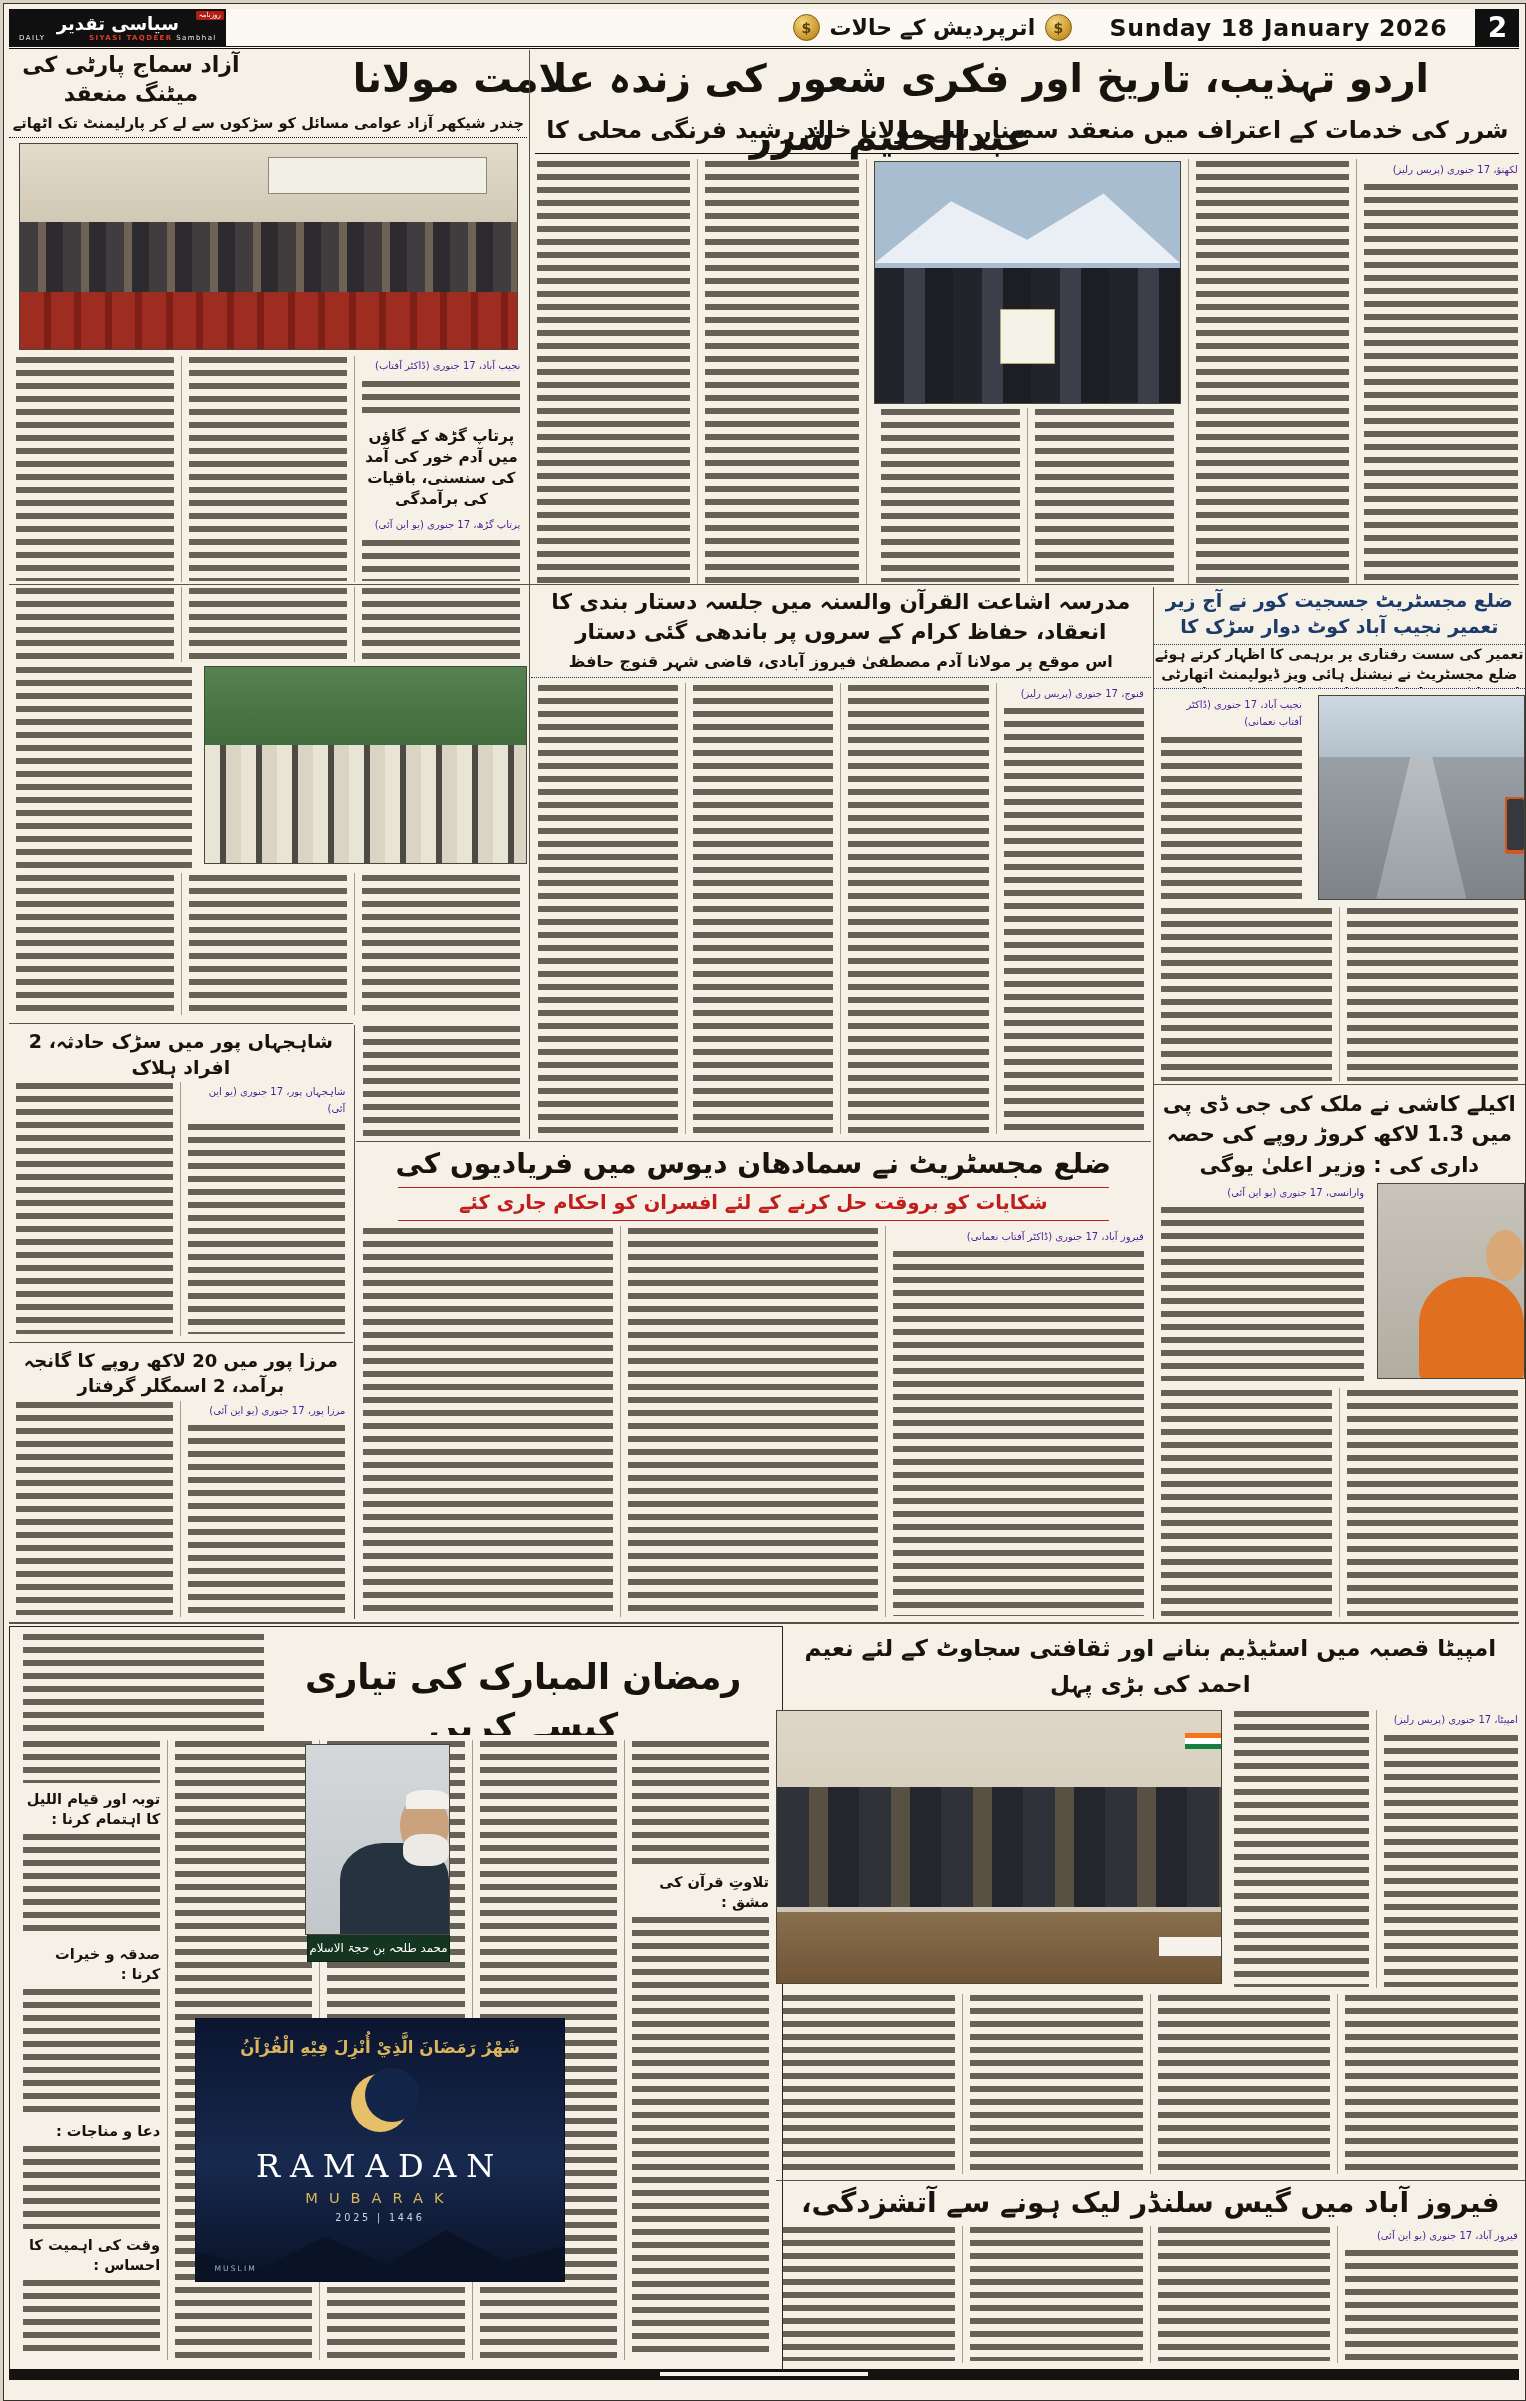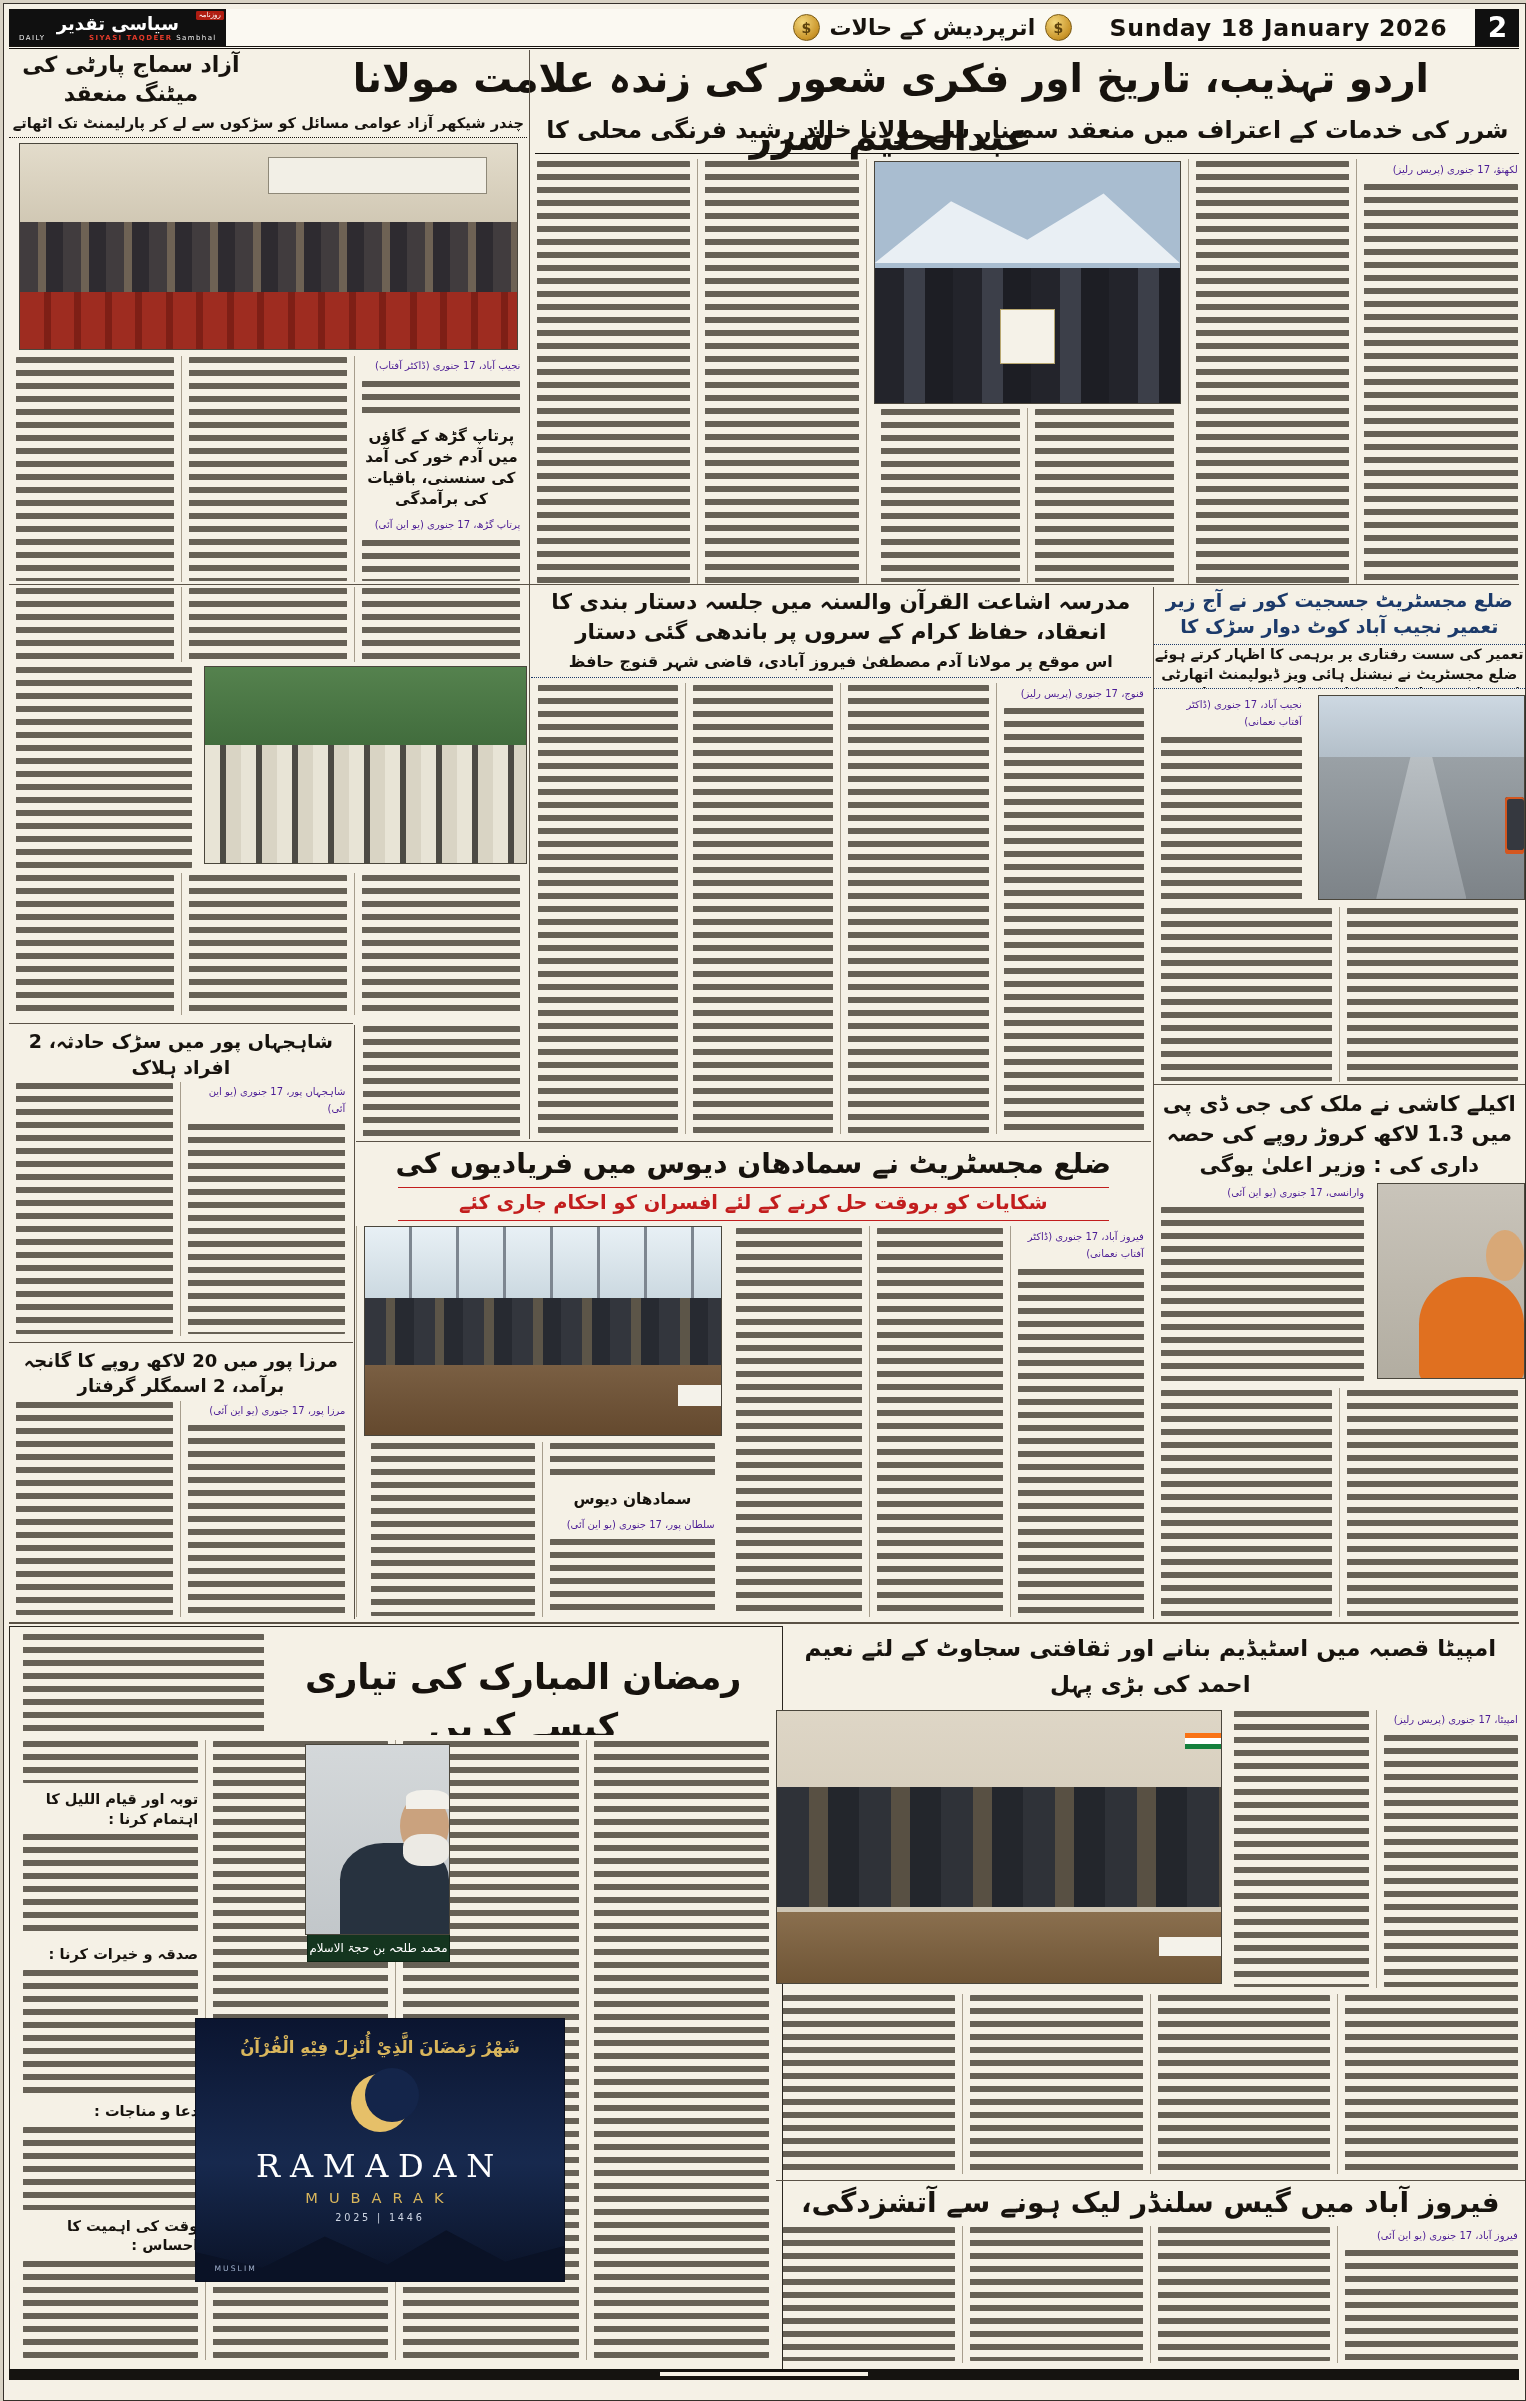--- a/index.html
+++ b/index.html
@@ -306,53 +306,37 @@
           <div class="dl">فیروز آباد، 17 جنوری (ڈاکٹر آفتاب نعمانی)</div>
           <div class="sim"></div>
         </div>
         <div class="col">
             <div class="sim"></div>
           </div>
         <div class="col">
             <div class="sim"></div>
           </div>
       </div>
-      <div style="flex:1;display:flex;flex-direction:column;min-width:0;padding:0 7px;border-left:0.7px solid #a69d8c">
-        <div class="photo" style="height:208px">
-          <div class="ph" style="top:0;height:38%;background:linear-gradient(#e8f0f5,#c8d6de)"></div>
-          <div class="ph" style="top:0;height:38%;background:repeating-linear-gradient(90deg,transparent 0 44px,#7d8690 44px 47px)"></div>
-          <div class="ph" style="top:34%;height:32%;background:repeating-linear-gradient(90deg,#33363d 0 21px,#5c5548 21px 30.5px,#272a31 30.5px 49px)"></div>
-          <div class="ph" style="bottom:0;height:34%;background:linear-gradient(#7a5f43,#64492e)"></div>
-          <div class="ph" style="bottom:18%;left:16%;width:12%;height:6%;background:#f4f2ea"></div>
-          <div class="ph" style="bottom:14%;left:56%;width:12%;height:6%;background:#f4f2ea"></div>
-        </div>
-        <div class="cols" style="flex:1;padding-top:5.6px">
-          <div class="col">
-            <div class="simf" style="height:39px"></div>
-            <div class="minihl">سمادھان دیوس</div>
-            <div class="dl">سلطان پور، 17 جنوری (یو این آئی)</div>
-            <div class="sim"></div>
-          </div>
-          <div class="col">
-              <div class="sim"></div>
-            </div>
-        </div>
-      </div>
     </div>
   </div>
 
   <div class="abs" style="left:5.6px;top:1622px;width:760px;height:740px;border:1.4px solid #2a261f;padding:5.6px">
     <div style="display:flex;height:103px">
       <div class="hl" style="flex:2.1;font-size:35px;line-height:49px;padding-top:21px">رمضان المبارک کی تیاری کیسے کریں</div>
       <div class="col">
           <div class="sim"></div>
         </div>
     </div>
     <div style="position:relative;height:620px;margin-top:4.2px">
       <div class="cols" style="height:100%">
+        <div class="col">
+          <div class="simf" style="height:125px"></div>
+          <div class="shead">تلاوتِ قرآن کی مشق :</div>
+          <div class="sim"></div>
+        </div>
         <div class="col">
             <div class="sim"></div>
           </div>
         <div class="col">
             <div class="sim"></div>
           </div>
         <div class="col">
             <div class="sim"></div>
           </div>
         <div class="col">

